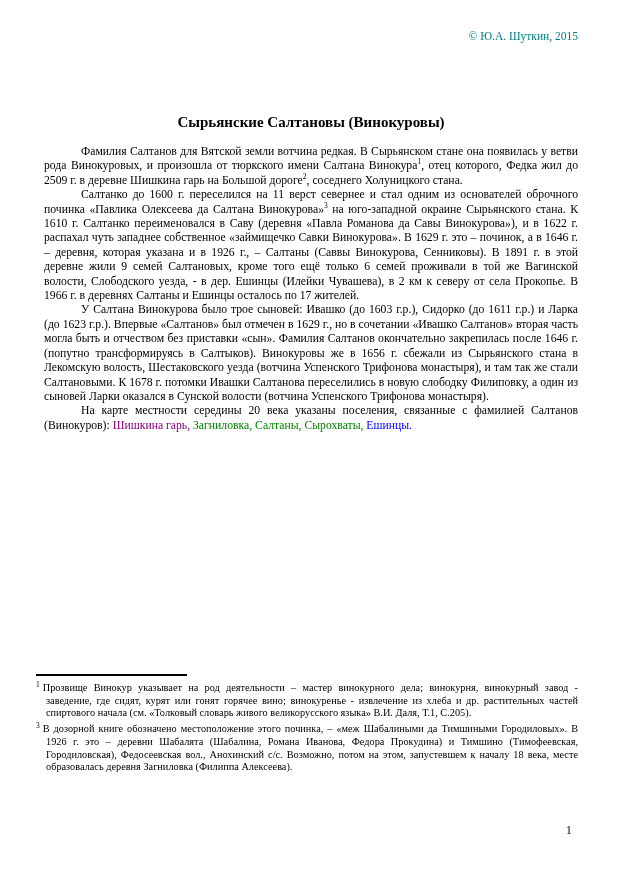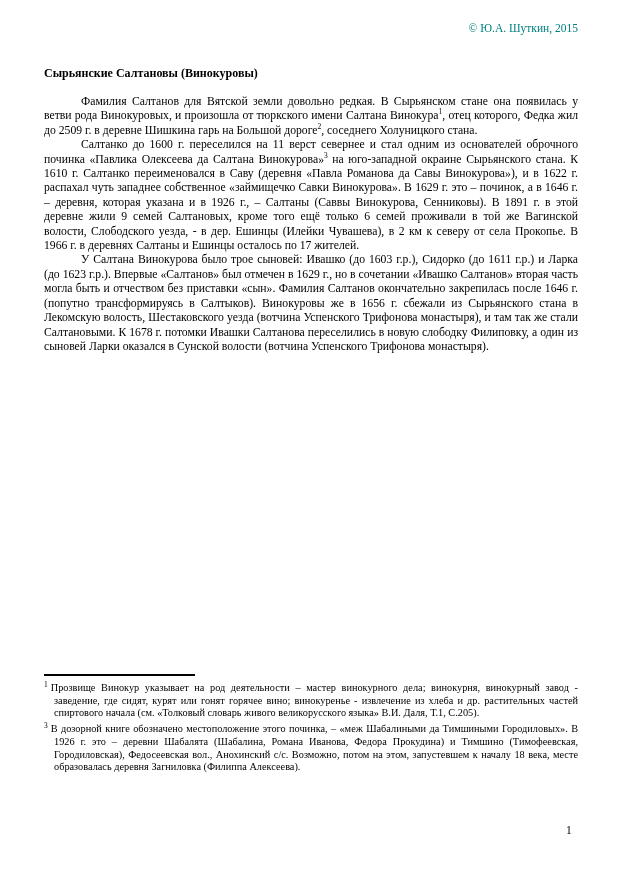--- a/index.html
+++ b/index.html
@@ -14,46 +14,47 @@
     color: #000000;
     overflow: hidden;
   }
   .content {
     position: absolute;
     left: 44px;
     right: 43px;
     top: 0;
   }
   .copyright {
-    margin-top: 22px;
+    margin-top: 30px;
     text-align: right;
     font-size: 11.5px;
     color: #008080;
   }
   .doc-title {
-    margin-top: 32px;
+    margin-top: 72px;
+    text-align: center;
     font-weight: bold;
-    font-size: 12px;
+    font-size: 15px;
     color: #000000;
   }
   .body-text {
     margin-top: 14px;
     font-size: 11.7px;
     line-height: 14.4px;
     text-align: justify;
   }
   .body-text p { text-indent: 37px; }
   sup.fnref, sup.fnmark {
     font-size: 7.5px;
     vertical-align: super;
     line-height: 0;
   }
   .footnotes {
     position: absolute;
-    left: 44px;
+    left: 36px;
     right: 43px;
     top: 674px;
     font-size: 10.3px;
     line-height: 12.7px;
     text-align: justify;
   }
   .fn-separator {
     width: 151px;
     border-top: 2px solid #000000;
     margin-bottom: 6px;
@@ -76,26 +77,27 @@
 
 <div class="page">
   <div class="content">
 
     <div class="copyright">© Ю.А. Шуткин, 2015</div>
 
     <div class="doc-title">Сырьянские Салтановы (Винокуровы)</div>
 
     <div class="body-text">
 
-      <p><span>Фамилия Салтанов для Вятской земли довольно редкая. В Сырьянском стане она появилась у ветви рода Винокуровых, и произошла от тюркского имени Салтана Винокура</span><sup class="fnref">1</sup><span>, отец которого, Федка жил до 2509 г. в деревне Шишкина гарь на Большой дороге</span><sup class="fnref">2</sup><span>, соседнего Холуницкого стана.</span></p>
+      <p><span>Фамилия Салтанов для Вятской земли вотчина редкая. В Сырьянском стане она появилась у ветви рода Винокуровых, и произошла от тюркского имени Салтана Винокура</span><sup class="fnref">1</sup><span>, отец которого, Федка жил до 2509 г. в деревне Шишкина гарь на Большой дороге</span><sup class="fnref">2</sup><span>, соседнего Холуницкого стана.</span></p>
 
       <p><span>Салтанко до 1600 г. переселился на 11 верст севернее и стал одним из основателей оброчного починка «Павлика Олексеева да Салтана Винокурова»</span><sup class="fnref">3</sup><span> на юго-западной окраине Сырьянского стана. К 1610 г. Салтанко переименовался в Саву (деревня «Павла Романова да Савы Винокурова»), и в 1622 г. распахал чуть западнее собственное «займищечко Савки Винокурова». В 1629 г. это – починок, а в 1646 г. – деревня, которая указана и в 1926 г., – Салтаны (Саввы Винокурова, Сенниковы). В 1891 г. в этой деревне жили 9 семей Салтановых, кроме того ещё только 6 семей проживали в той же Вагинской волости, Слободского уезда, - в дер. Ешинцы (Илейки Чувашева), в 2 км к северу от села Прокопье. В 1966 г. в деревнях Салтаны и Ешинцы осталось по 17 жителей.</span></p>
 
       <p><span>У Салтана Винокурова было трое сыновей: Ивашко (до 1603 г.р.), Сидорко (до 1611 г.р.) и Ларка (до 1623 г.р.). Впервые «Салтанов» был отмечен в 1629 г., но в сочетании «Ивашко Салтанов» вторая часть могла быть и отчеством без приставки «сын». Фамилия Салтанов окончательно закрепилась после 1646 г. (попутно трансформируясь в Салтыков). Винокуровы же в 1656 г. сбежали из Сырьянского стана в Лекомскую волость, Шестаковского уезда (вотчина Успенского Трифонова монастыря), и там так же стали Салтановыми. К 1678 г. потомки Ивашки Салтанова переселились в новую слободку Филиповку, а один из сыновей Ларки оказался в Сунской волости (вотчина Успенского Трифонова монастыря).</span></p>
 
+      <p><span>На карте местности середины 20 века указаны поселения, связанные с фамилией Салтанов (Винокуров): </span><span style="color: rgb(128, 0, 128);">Шишкина гарь,</span><span style="color: rgb(0, 128, 0);"> Загниловка,</span><span style="color: rgb(0, 128, 0);"> Салтаны,</span><span style="color: rgb(0, 128, 0);"> Сырохваты,</span><span style="color: rgb(0, 0, 255);"> Ешинцы.</span></p>
 
     </div>
   </div>
 
   <div class="footnotes">
     <div class="fn-separator"></div>
 
     <div class="footnote"><sup class="fnmark">1</sup><span>Прозвище Винокур указывает на род деятельности – мастер винокурного дела; винокурня, винокурный завод - заведение, где сидят, курят или гонят горячее вино; винокуренье - извлечение из хлеба и др. растительных частей спиртового начала (см. «Толковый словарь живого великорусского языка» В.И. Даля, Т.1, С.205).</span></div>
 
 

